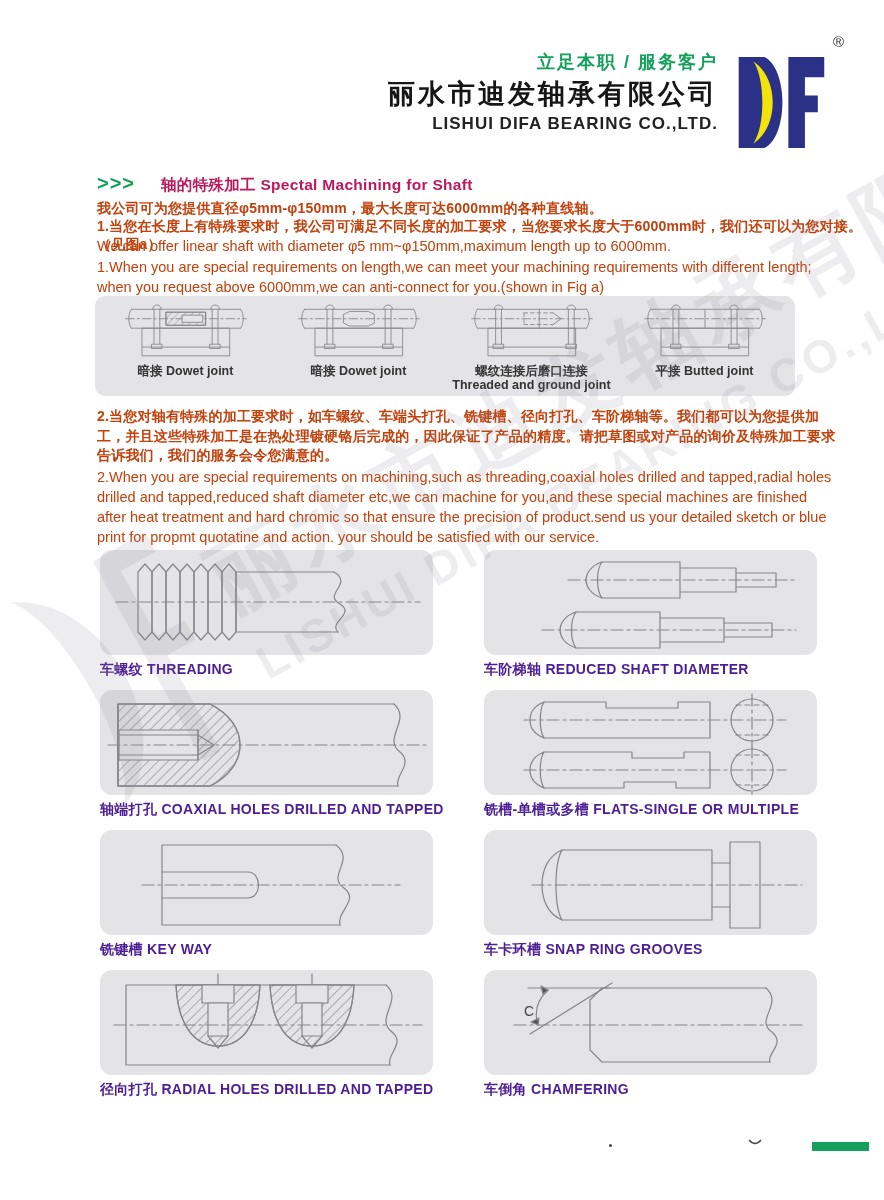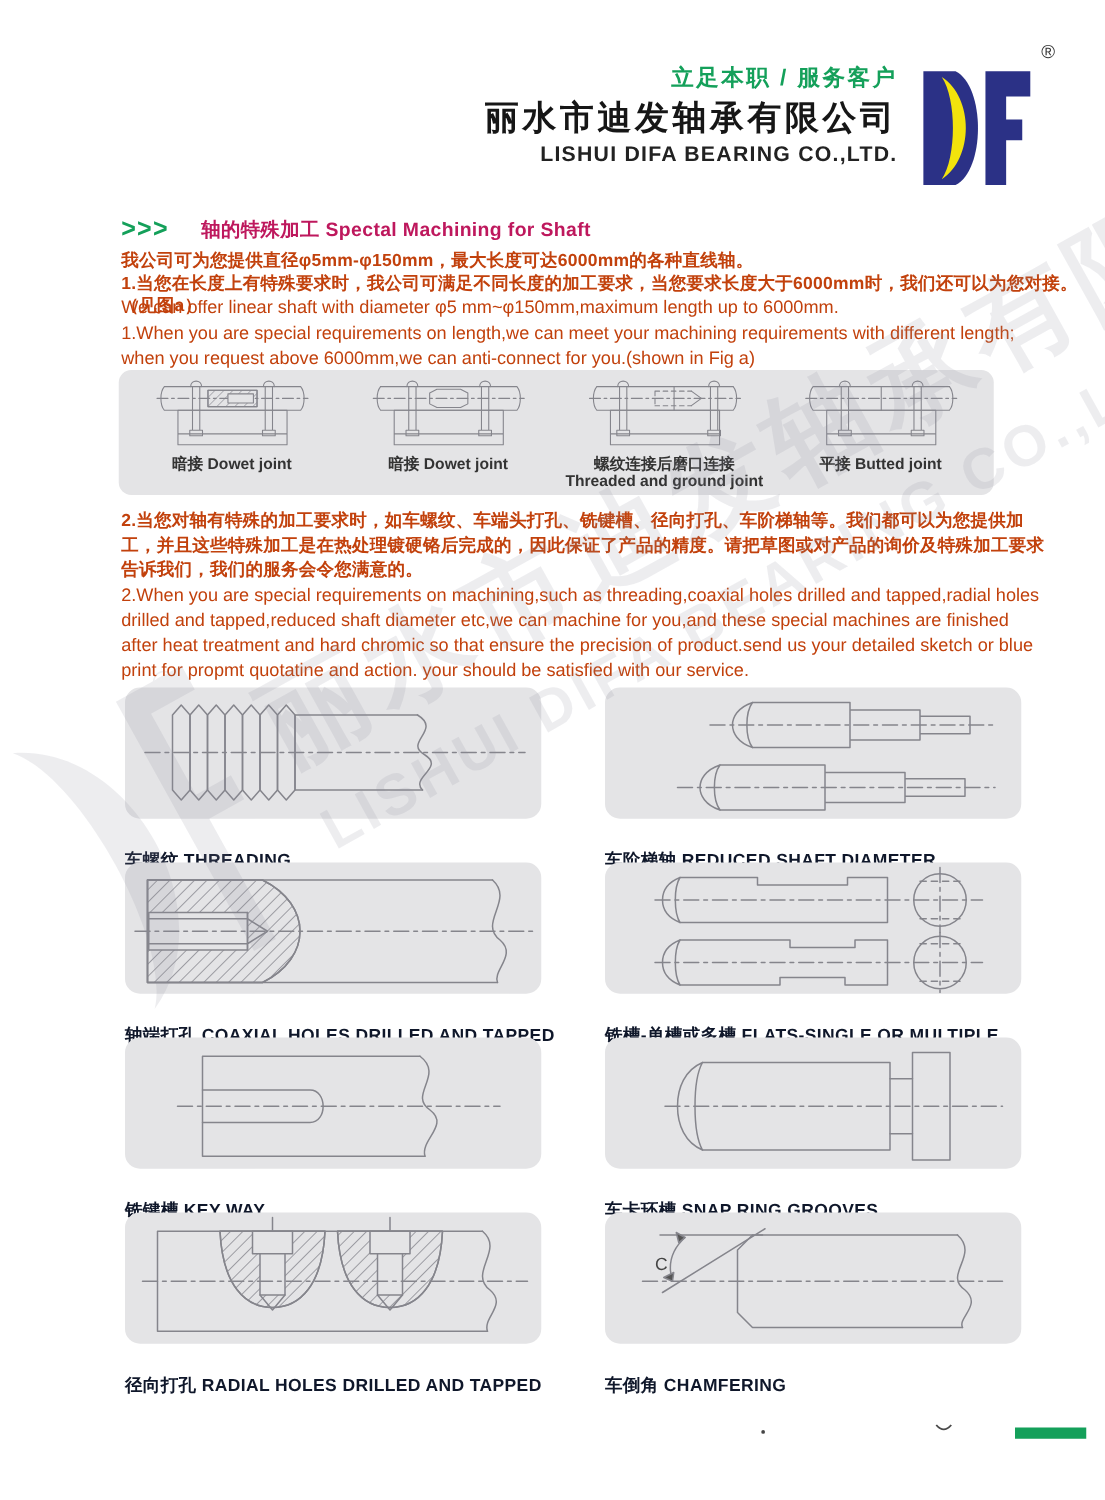--- a/index.html
+++ b/index.html
@@ -36,21 +36,21 @@
   .para2-en{left:97px;top:467px;width:742px;line-height:20px;}
   
   .fig-panel{left:95px;top:296px;width:700px;height:100px;background:var(--panel);border-radius:10px;
     display:flex;justify-content:space-around;align-items:flex-start;padding:6px 4px 0 4px;}
   .joint{display:flex;flex-direction:column;align-items:center;width:168px;}
   .joint-label{font-size:12.5px;font-weight:600;color:#333;margin-top:-2px;text-align:center;line-height:14px;}
   .joint-label .en{font-weight:600;}
   .joint-label.stacked span{display:block;}
   
   .mpanel{width:333px;height:105px;background:var(--panel);border-radius:12px;}
-  .mlabel{font-size:14px;font-weight:600;color:#0f172a;letter-spacing:0.3px;white-space:nowrap;margin-top:19px;}
+  .mlabel{font-size:14px;font-weight:600;color:#4c1d95;letter-spacing:0.3px;white-space:nowrap;}
   .c1{left:100px;} .c2{left:484px;}
   .r1{top:550px;} .r2{top:690px;} .r3{top:830px;} .r4{top:970px;}
   .lr1{top:661px;} .lr2{top:801px;} .lr3{top:941px;} .lr4{top:1081px;}
   
   .draw *{stroke:var(--line);stroke-width:1.2;stroke-linejoin:round;stroke-linecap:round;}
   .draw *:not([fill]){fill:none;}
   .draw text{stroke:none;}
   .cl{stroke-dasharray:12 4 3 4;}
   .dash{stroke-dasharray:5 4;}
   

